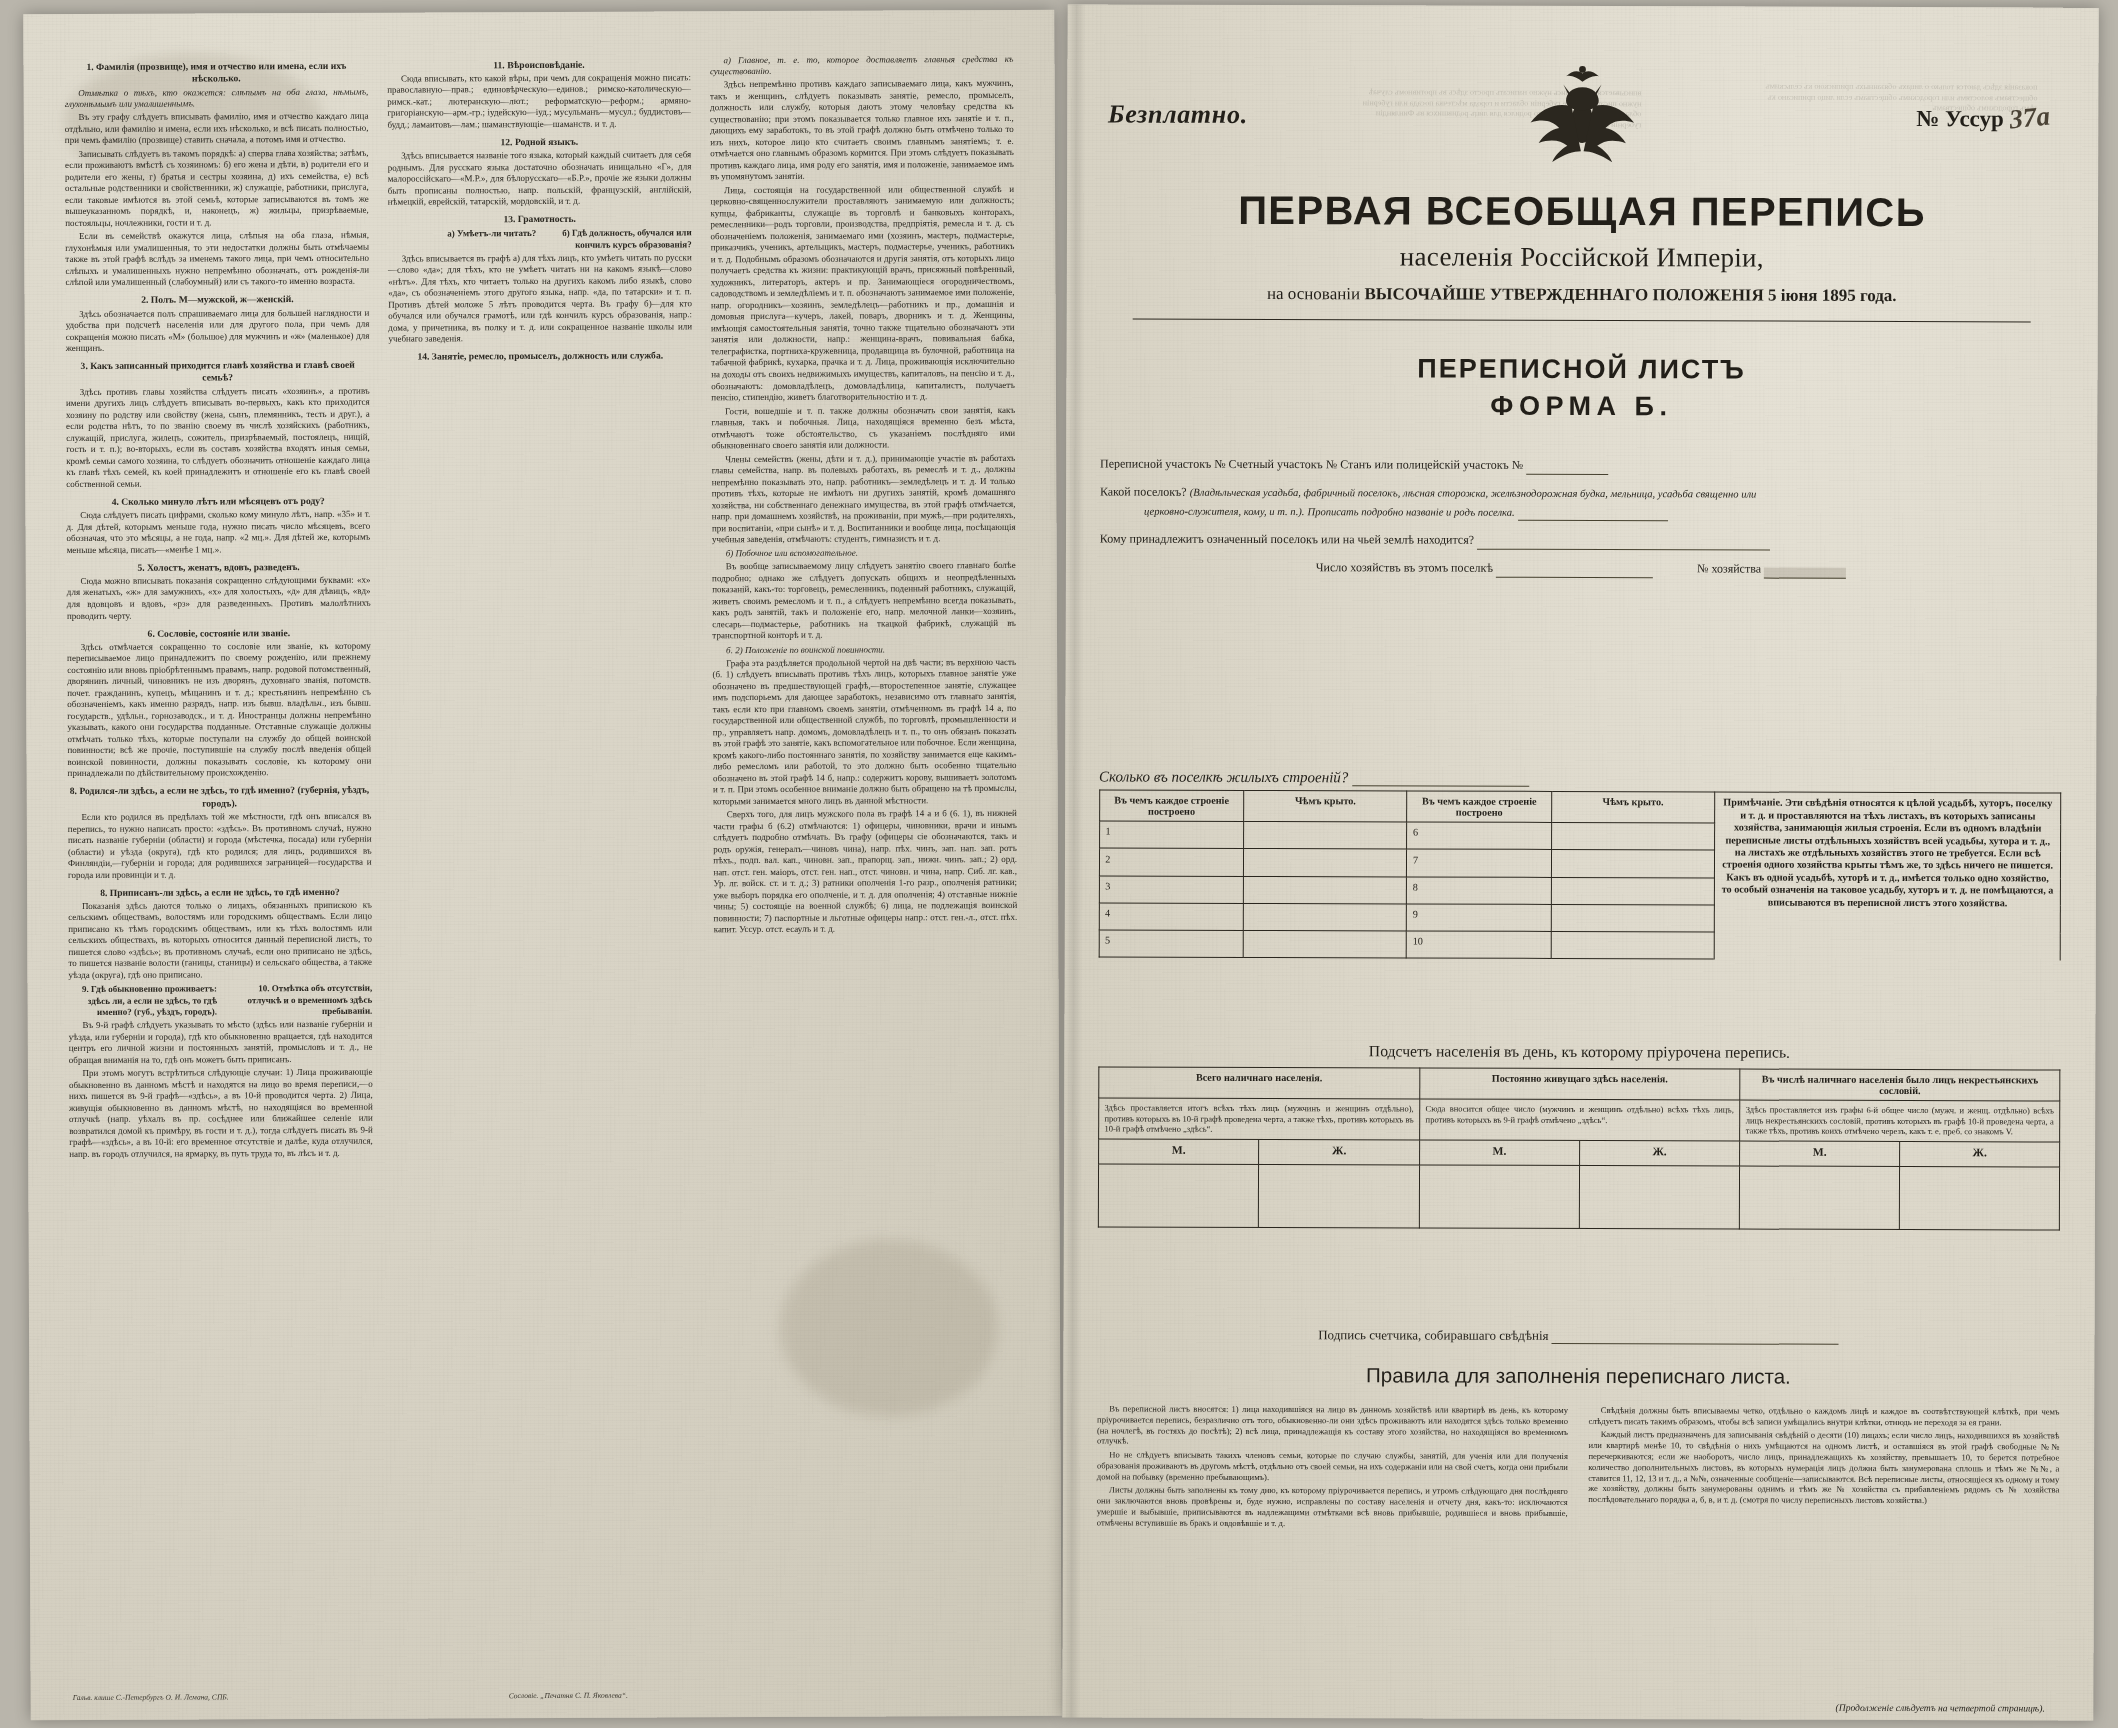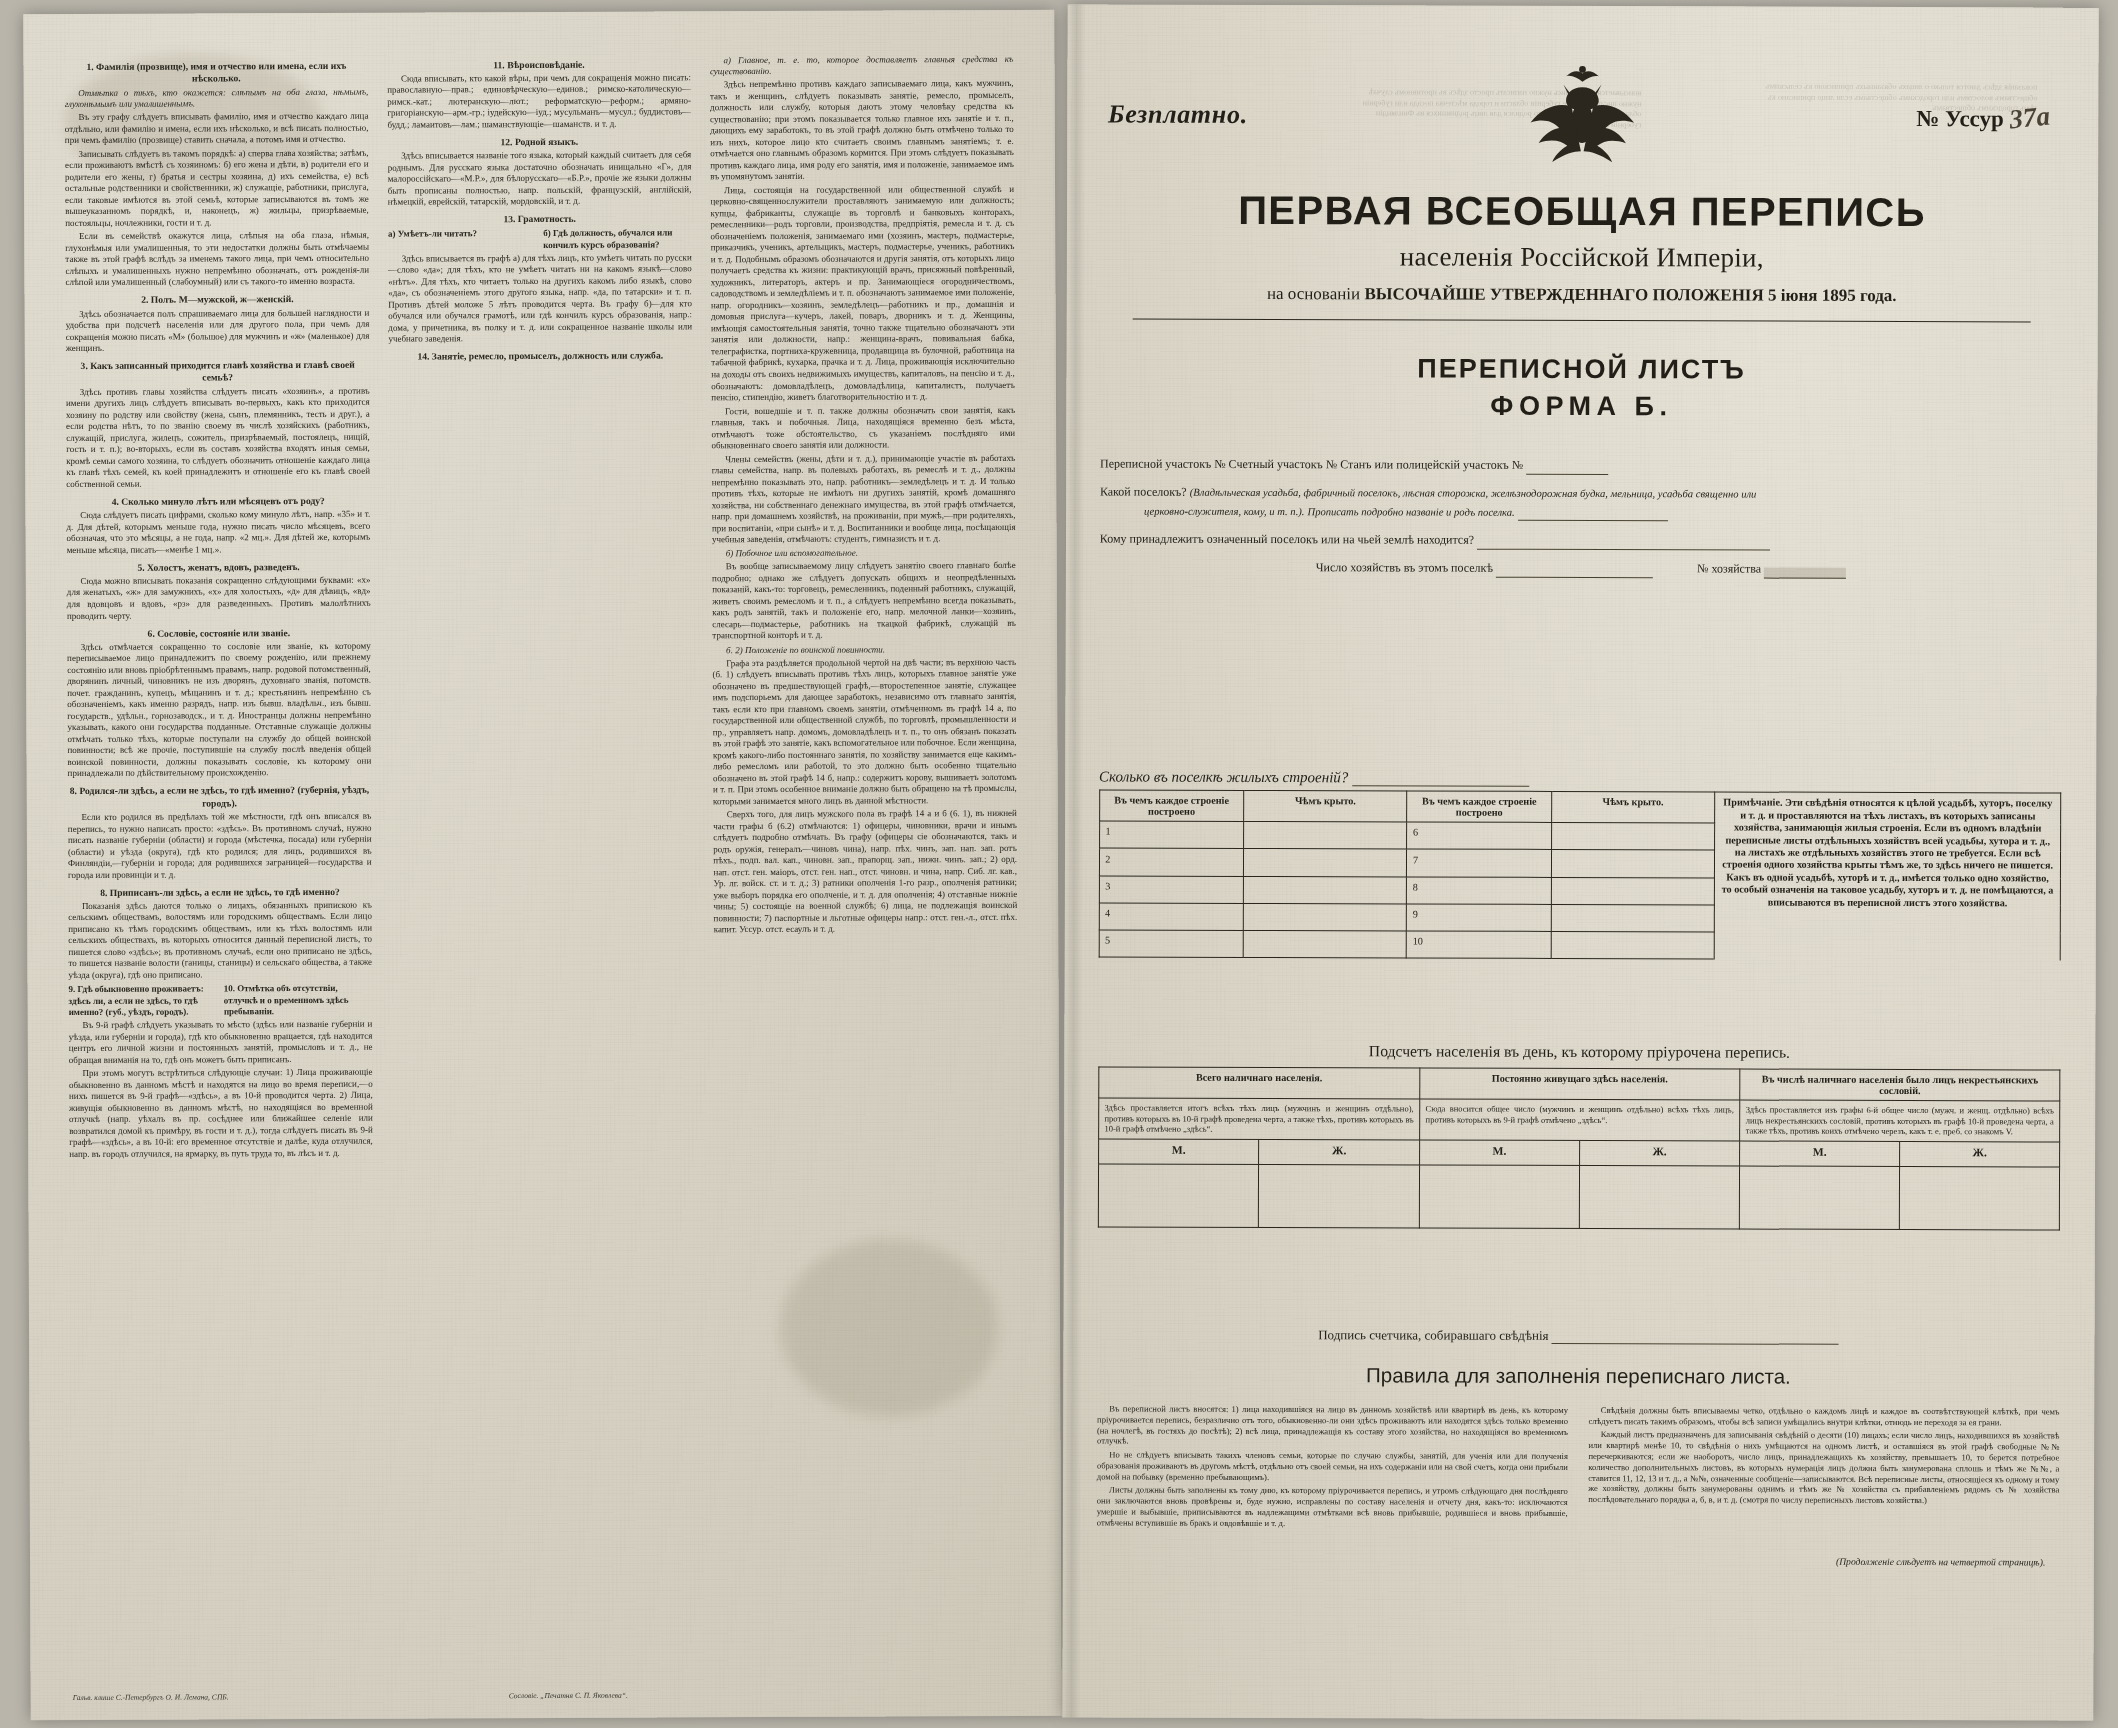--- a/index.html
+++ b/index.html
@@ -94,21 +94,21 @@
   }
   .two-q {
     display: flex;
     gap: 6.8px;
     margin: 2.7px 0 1.4px 0;
   }
   .two-q > div {
     flex: 1;
     font-weight: bold;
     font-size: 9px;
-    text-align: left;
+    text-align: right;
   }
   .colophon {
     position: absolute;
     bottom: 18px;
     font-size: 7.5px;
     font-style: italic;
     color: #3a362d;
   }
   .colophon.l { left: 42px; }
   .colophon.c { left: 478px; }
@@ -300,21 +300,21 @@
     gap: 20.5px;
     font-size: 8.6px;
     line-height: 1.26;
     text-align: justify;
   }
   .rules-cols .rcol { flex: 1; }
   .rules-cols p { margin: 0 0 2.7px 0; text-indent: 12.3px; }
   .cont-note {
     position: absolute;
     right: 20.5px;
-    top: 1522px;
+    top: 1668px;
     font-size: 9.6px;
     font-style: italic;
   }
   .ghost {
     position: absolute;
     opacity: 0.17;
     font-size: 8.2px;
     line-height: 1.3;
     color: #2a2720;
     transform: scaleX(-1);

